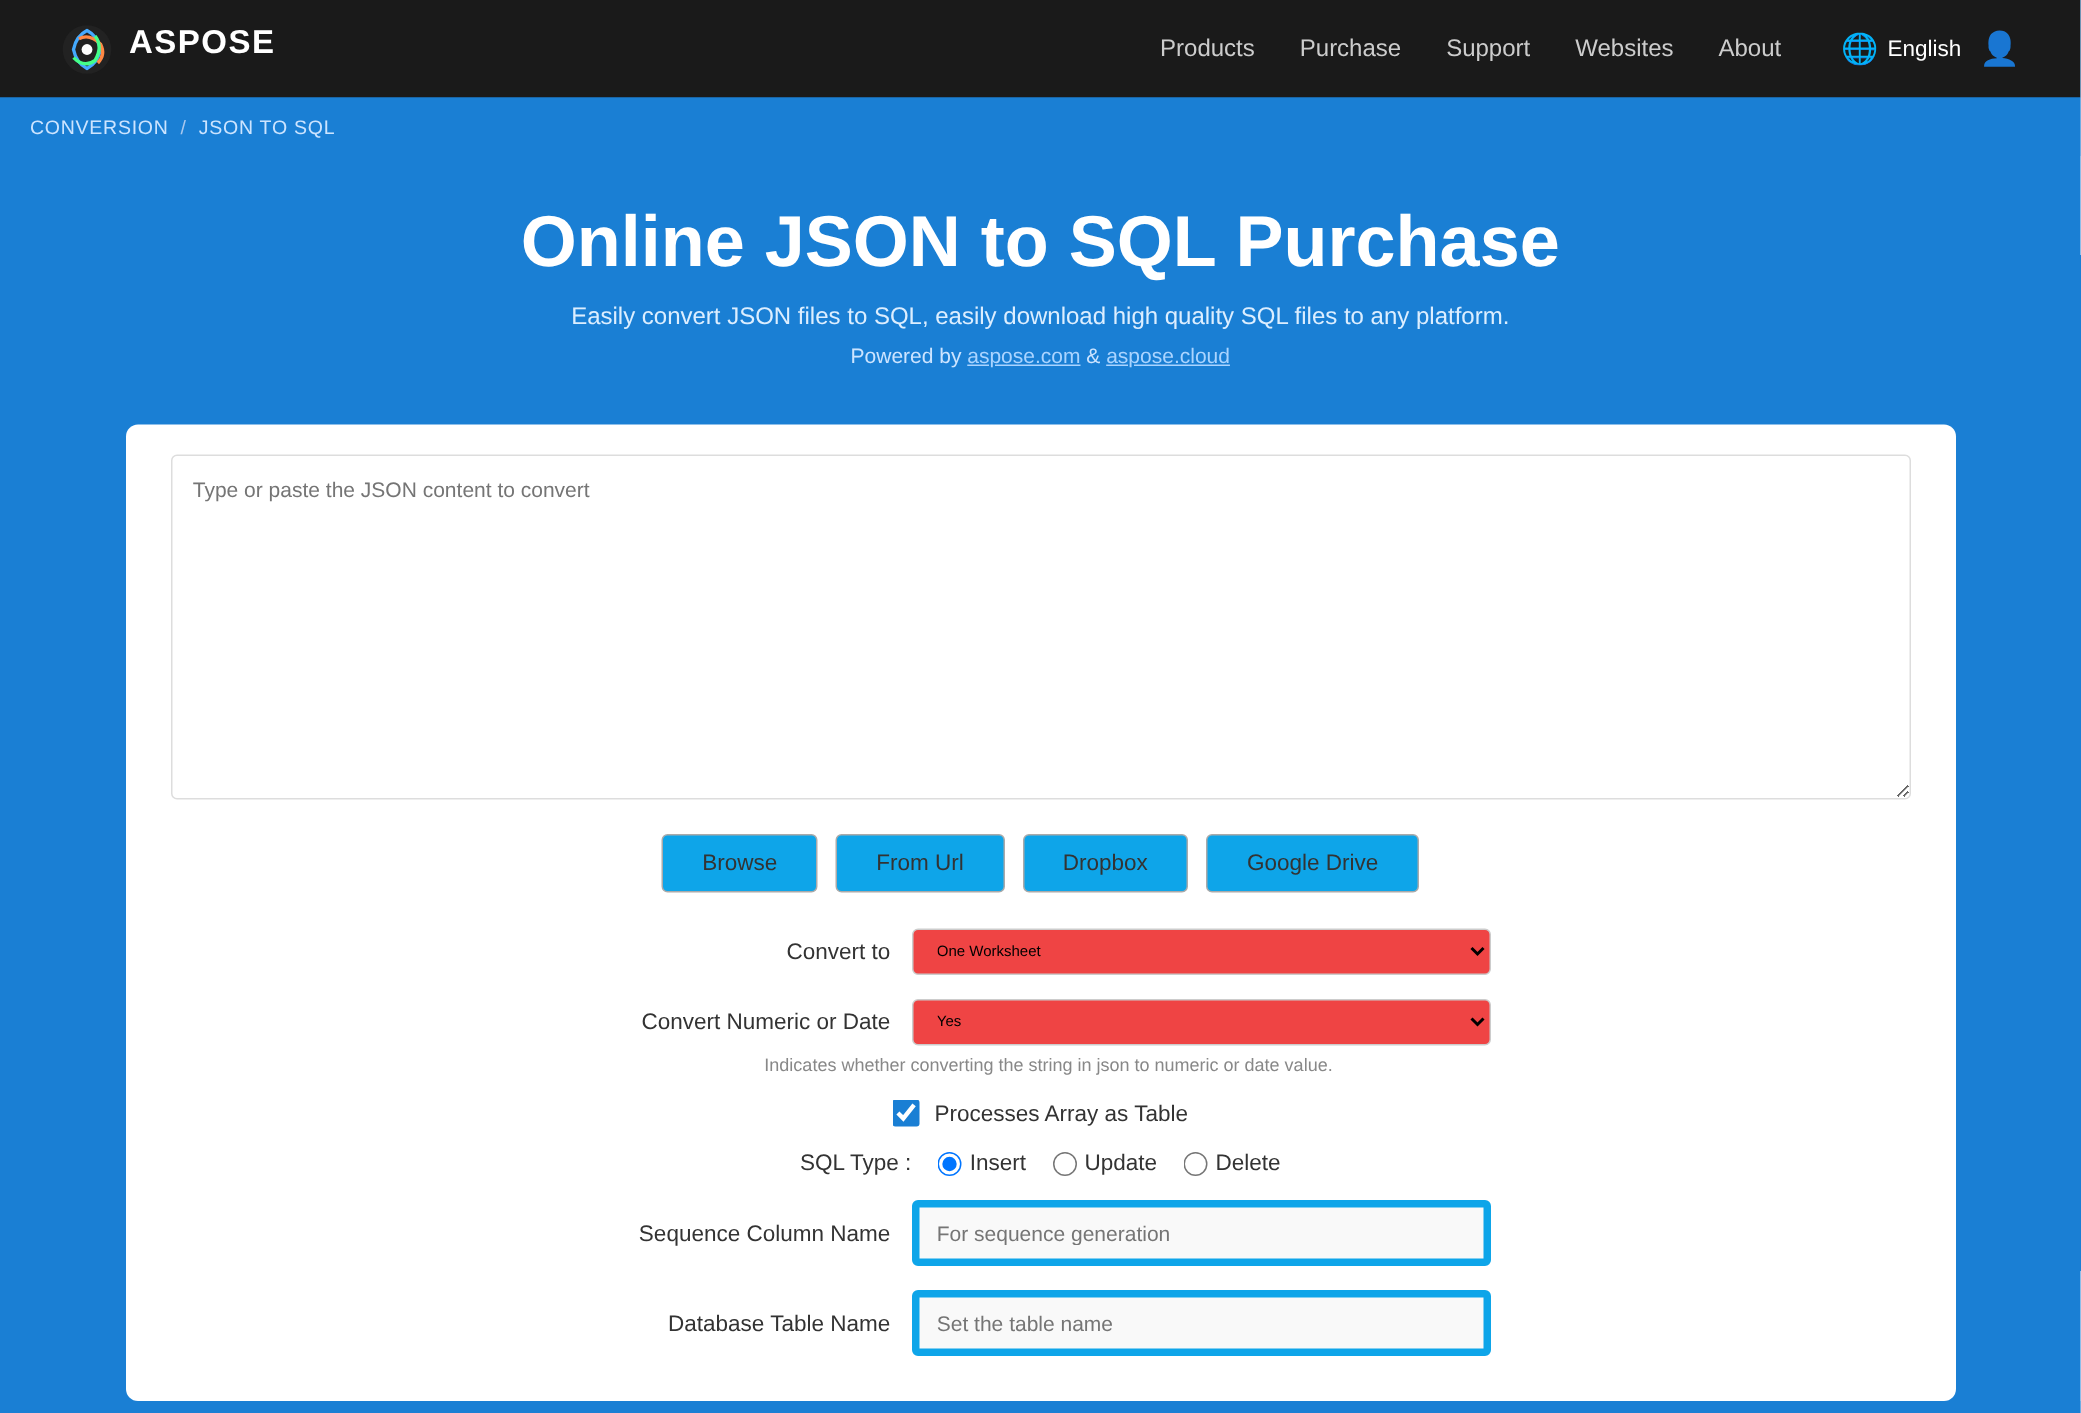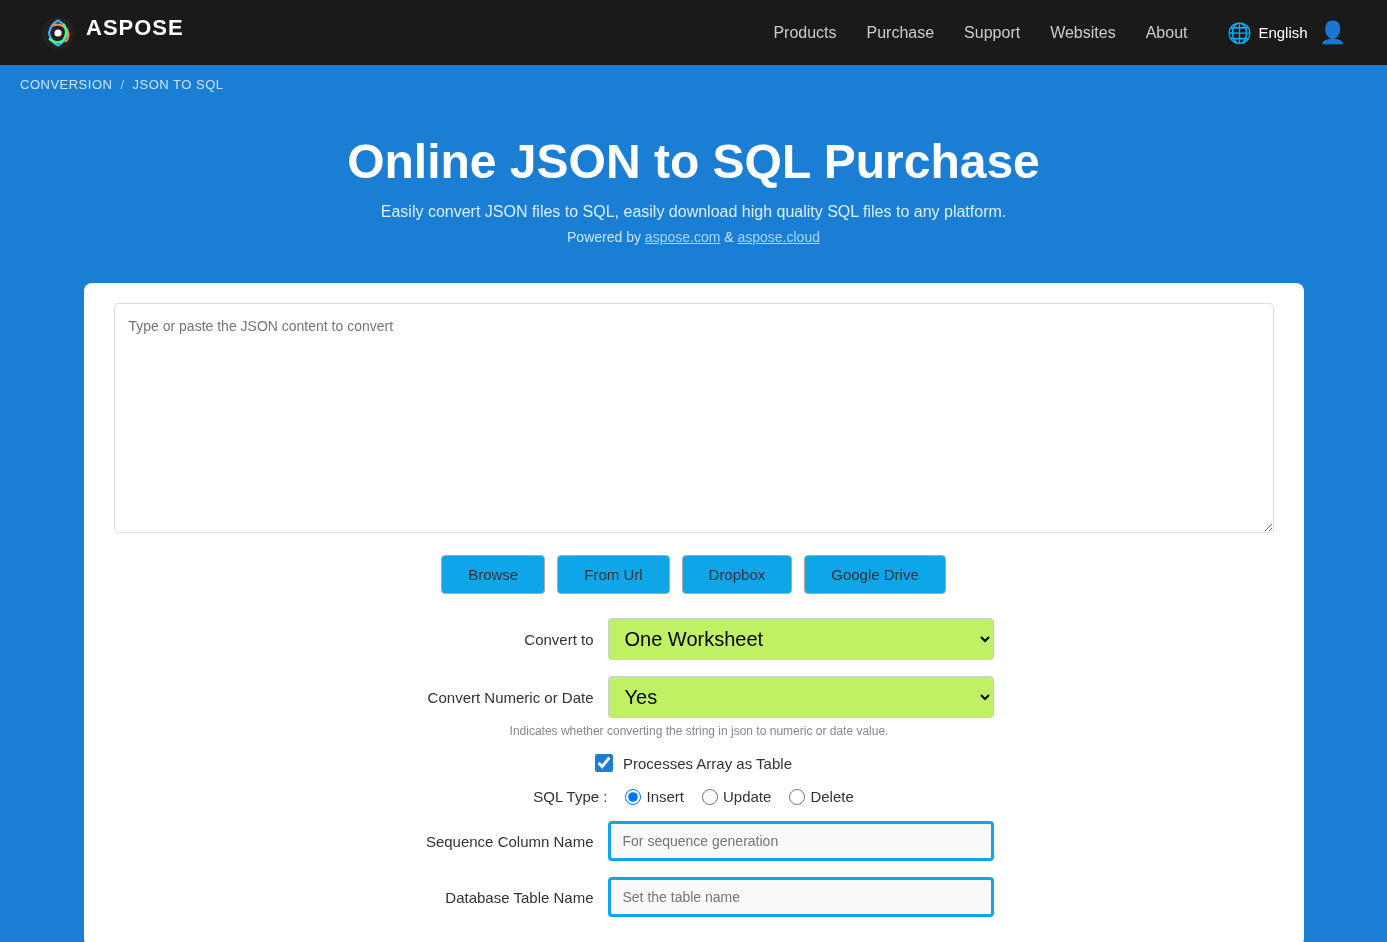--- a/index.html
+++ b/index.html
@@ -159,23 +159,23 @@
       color: #333;
       white-space: nowrap;
       text-align: right;
       min-width: 200px;
     }
     select.option-select {
       flex: 1;
       padding: 8px 12px;
       border: 1px solid #ccc;
       border-radius: 4px;
-      font-size: 20px;
+      font-size: 10px;
       cursor: pointer;
-      background: #bef264;
+      background: #ef4444;
       appearance: auto;
     }
 
     .hint-text {
       color: #888;
       font-size: 12px;
       text-align: center;
       margin-top: -10px;
       margin-left: 11px;
     }
@@ -224,21 +224,21 @@
     .input-field-row {
       display: flex;
       align-items: center;
       gap: 14px;
       width: 100%;
       max-width: 600px;
     }
     .input-field {
       flex: 1;
       padding: 9px 12px;
-      border: 3px solid #0ea5e9;
+      border: 5px solid #0ea5e9;
       border-radius: 4px;
       font-size: 14px;
       color: #999;
       background: #f9f9f9;
     }
 
     
     .footer-note {
       background: #1a7fd4;
       text-align: center;

